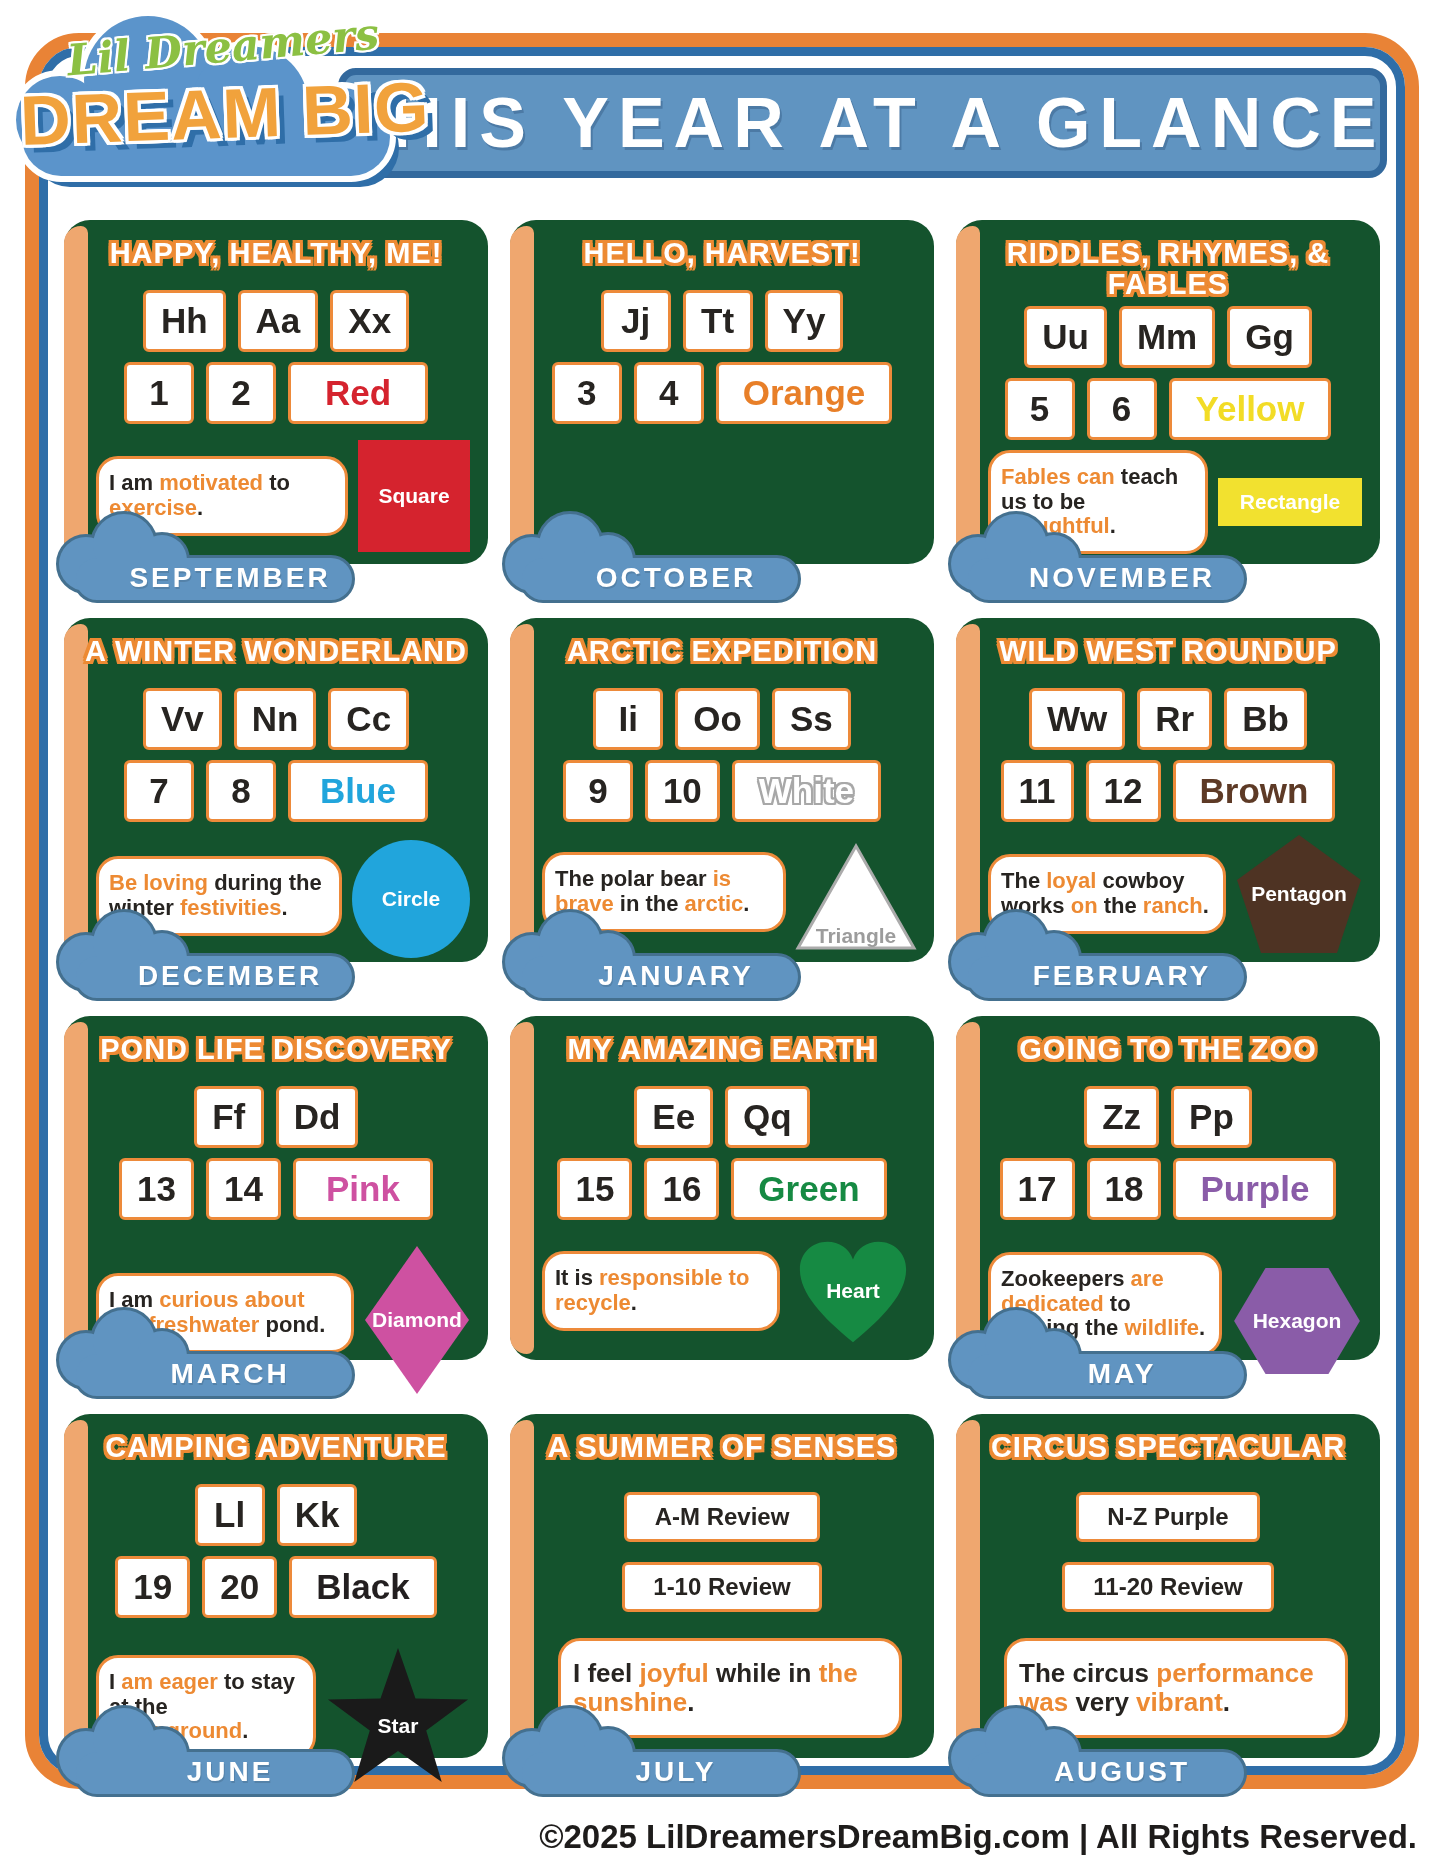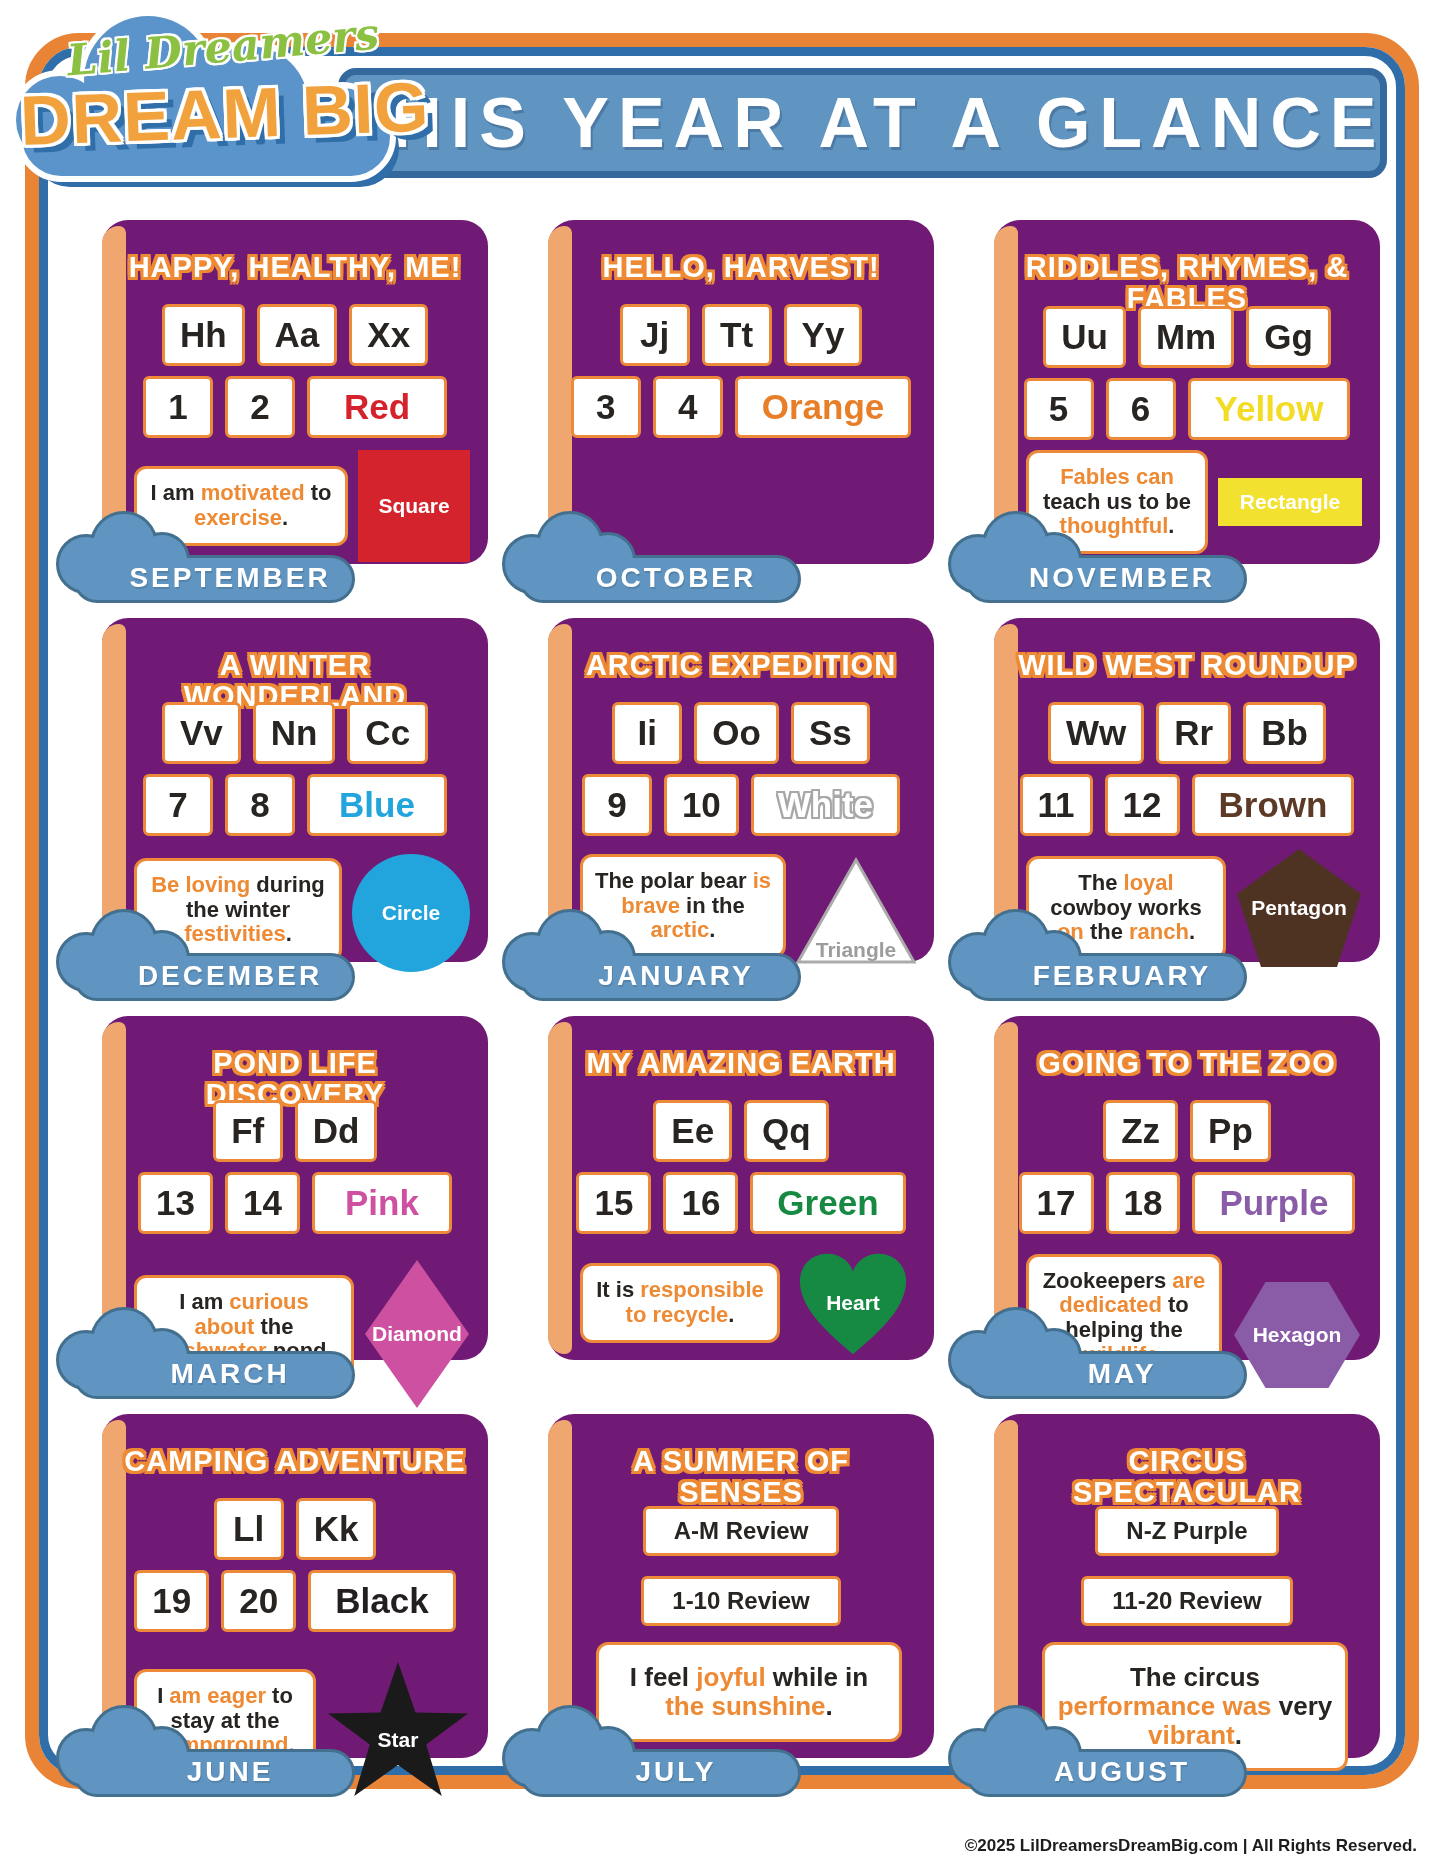--- a/index.html
+++ b/index.html
@@ -40,23 +40,23 @@
     text-shadow:-3px -3px 0 #fff,3px -3px 0 #fff,-3px 3px 0 #fff,3px 3px 0 #fff,0 -3px 0 #fff,0 3px 0 #fff,-3px 0 0 #fff,3px 0 0 #fff,8px 8px 0 #2F6EA8;
   }
   
   .grid{
     position:absolute;left:64px;top:220px;width:1316px;
     display:grid;grid-template-columns:repeat(3,1fr);column-gap:22px;row-gap:30px;z-index:2;
   }
   .cell{position:relative;height:368px;}
   .card{
     position:absolute;left:0;right:0;top:0;bottom:24px;
-    background:#701a75;border-radius:26px;
+    background:#14532d;border-radius:26px;
     display:flex;flex-direction:column;gap:10px;
-    padding:28px 14px 8px;box-sizing:border-box;margin-left:38px;
+    padding:14px 14px 8px;box-sizing:border-box;
   }
   .card::before{
     content:'';position:absolute;left:0;top:6px;bottom:6px;width:24px;
     background:#EFA76F;border-radius:24px 10px 10px 24px;
   }
   .card-title{
     position:relative;text-align:center;color:#fff;font-weight:800;font-size:29px;
     letter-spacing:1px;line-height:1.08;padding:4px 6px 2px;min-height:40px;
     text-shadow:-3px -3px 0 #ED8A33,3px -3px 0 #ED8A33,-3px 3px 0 #ED8A33,3px 3px 0 #ED8A33,-3px 0 0 #ED8A33,3px 0 0 #ED8A33,0 -3px 0 #ED8A33,0 3px 0 #ED8A33;
   }
@@ -71,22 +71,22 @@
   .outlined-white{
     text-shadow:-2px -2px 0 #A8A8A8,2px -2px 0 #A8A8A8,-2px 2px 0 #A8A8A8,2px 2px 0 #A8A8A8,-2px 0 0 #A8A8A8,2px 0 0 #A8A8A8,0 -2px 0 #A8A8A8,0 2px 0 #A8A8A8;
   }
   .reviews{display:flex;flex-direction:column;align-items:center;gap:20px;margin-top:8px;}
   .review-pill{font-size:24px;padding:8px 28px;}
   .bottom{
     position:relative;display:flex;align-items:center;gap:8px;
     padding:0 2px 0 18px;margin-top:auto;margin-bottom:2px;
   }
   .affirmation{
-    flex:1;background:#fff;border:3.5px solid #ED8A3A;border-radius:12px;
-    padding:12px 10px;text-align:center;color:#272421;font-weight:700;
+    flex:1;background:#fff;border:3.5px solid #ED8A3A;border-radius:22px;
+    padding:12px 10px;color:#272421;font-weight:700;
     font-size:22px;line-height:1.12;
   }
   .affirmation.wide{font-size:26px;margin:6px 16px 10px;padding:18px 12px;}
   .seg-orange{color:#ED8A33;}
   .shape-wrap{position:relative;flex:none;}
   .shape-wrap svg{position:absolute;inset:0;width:100%;height:100%;}
   .shape-label{
     position:absolute;left:0;right:0;top:50%;transform:translateY(-50%);
     text-align:center;font-weight:700;font-size:21px;color:#fff;
   }
@@ -102,21 +102,21 @@
   .month-cloud{position:absolute;left:-16px;bottom:-16px;width:312px;height:96px;z-index:5;}
   .month-cloud svg{position:absolute;inset:0;width:100%;height:100%;overflow:visible;}
   .month-label{
     position:absolute;left:66px;right:14px;top:54px;text-align:center;
     color:#fff;font-weight:800;font-size:28px;letter-spacing:3px;
     text-shadow:1px 2px 0 rgba(0,0,0,.12);
   }
   
   .footer{
     position:absolute;right:28px;bottom:14px;color:#1E1C1B;
-    font-size:17px;font-weight:600;z-index:2;
+    font-size:33px;font-weight:600;z-index:2;
   }
 </style>
 </head>
 <body>
 
 <div class="frame-orange">
   <div class="frame-blue"></div>
 </div>
 
 <div class="header-banner">

